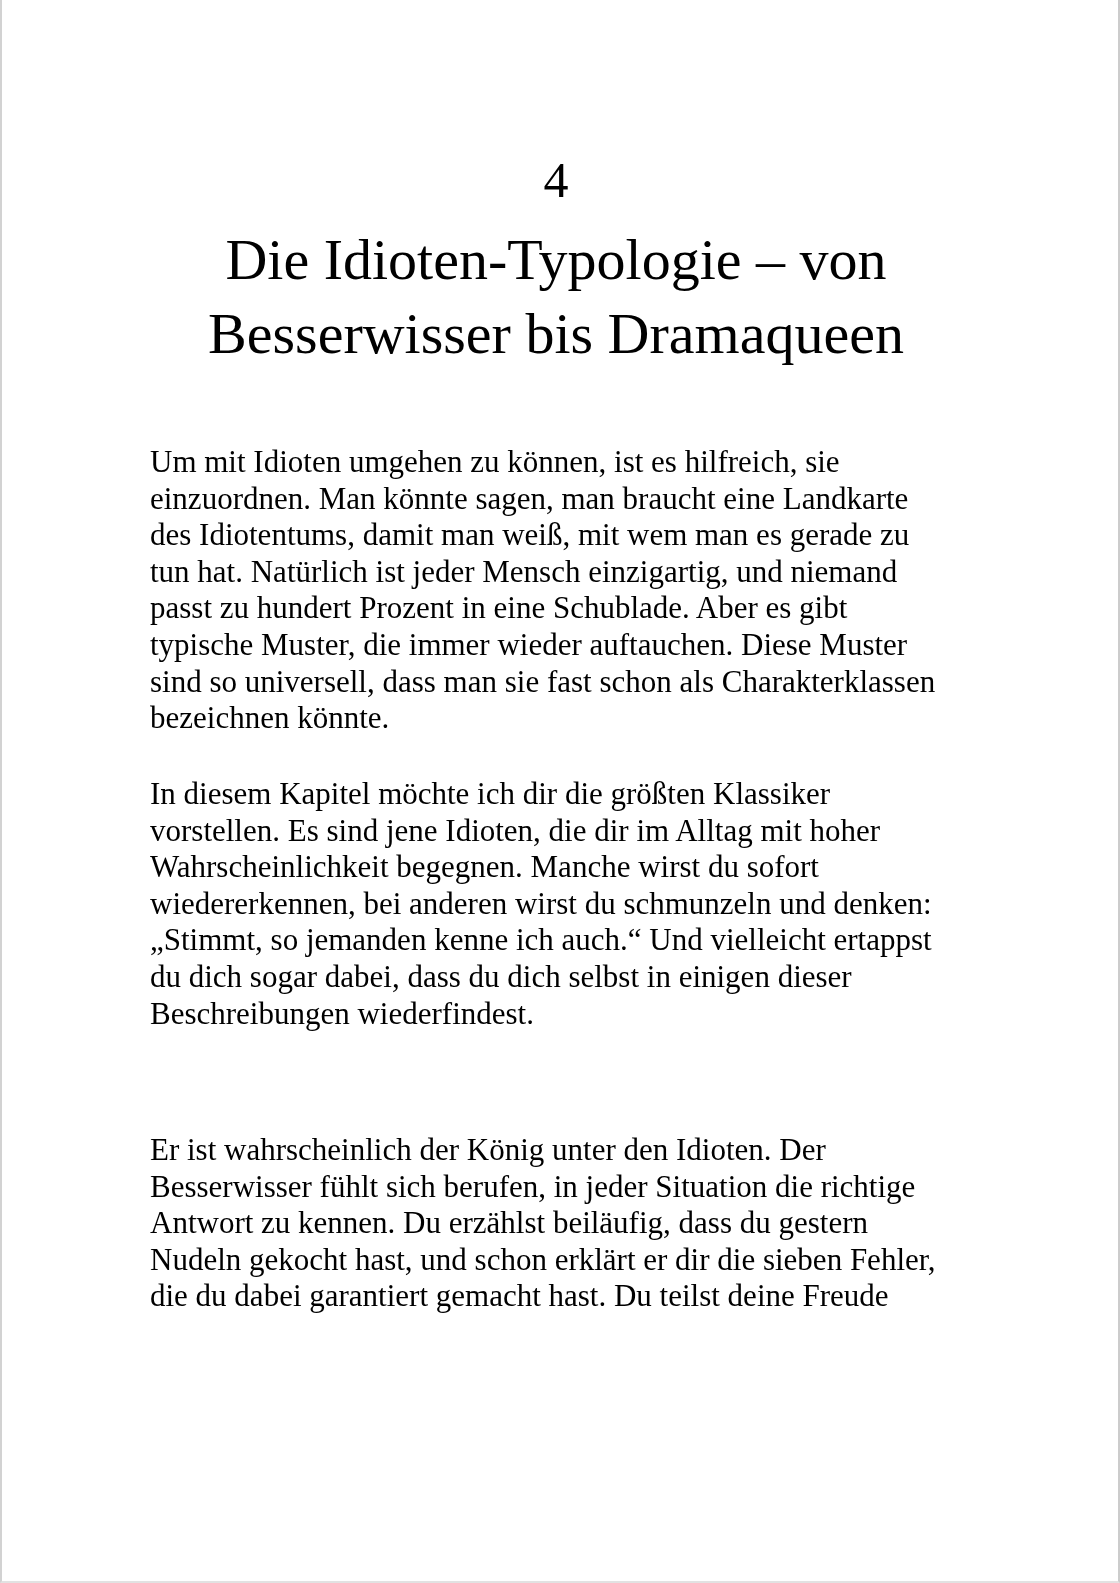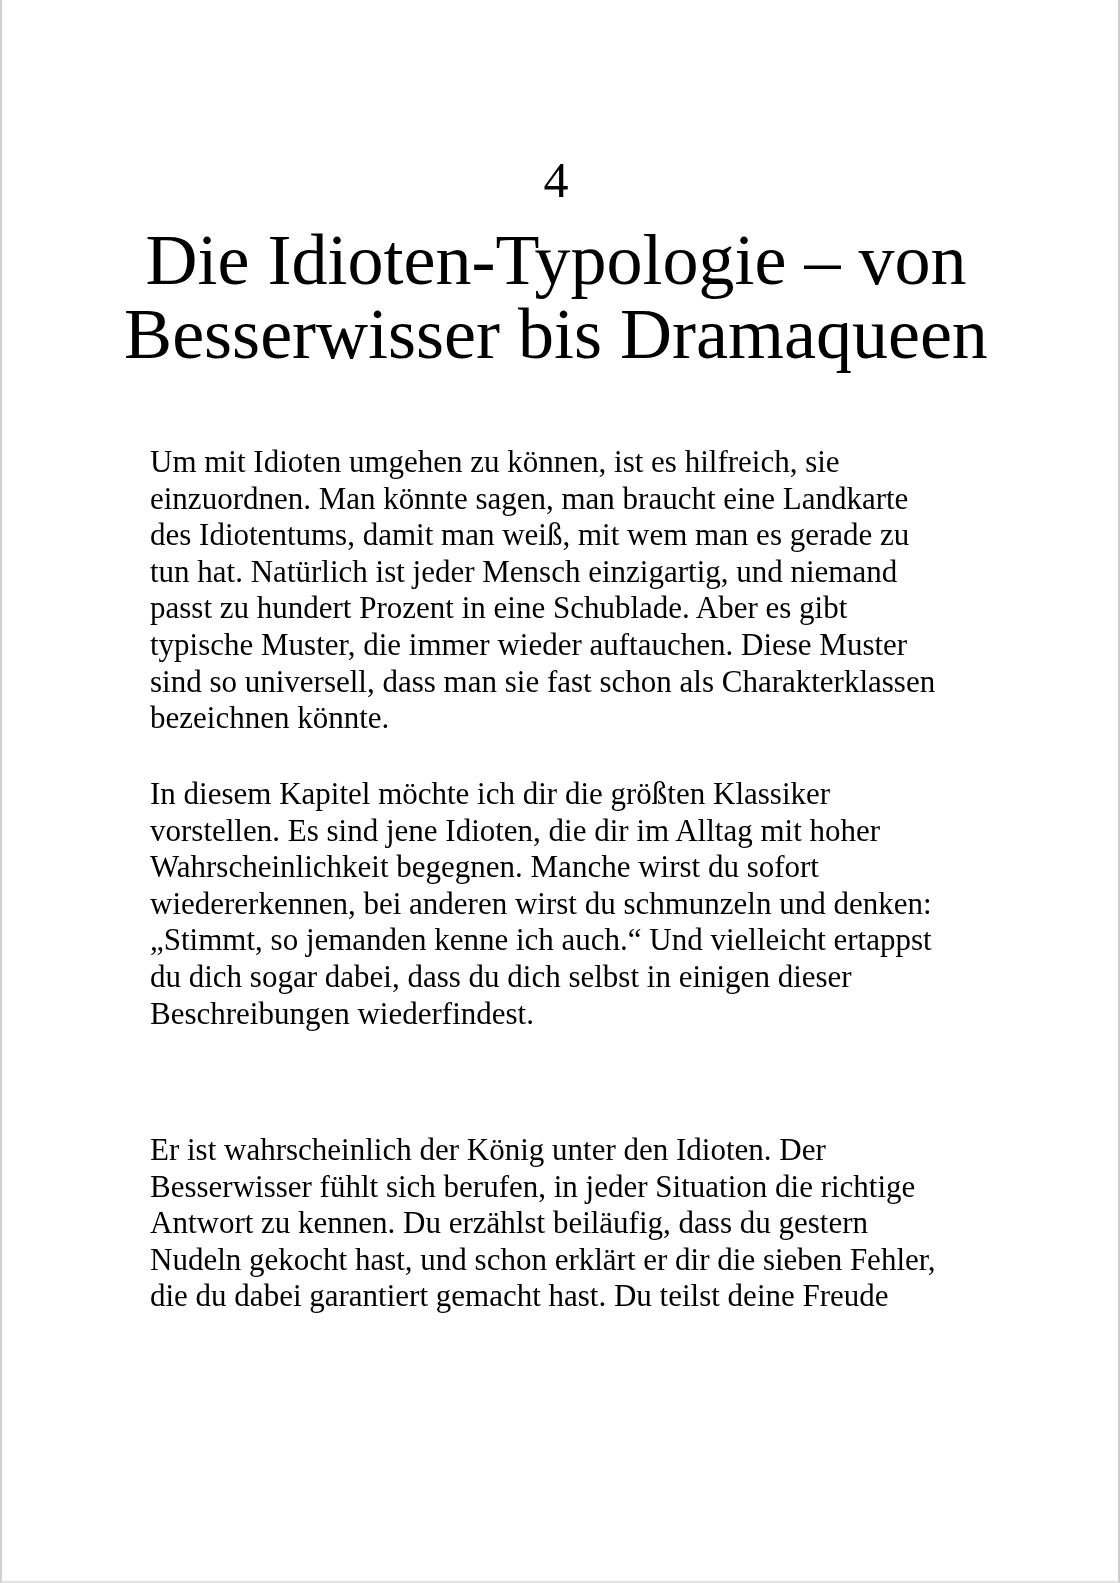--- a/index.html
+++ b/index.html
@@ -30,21 +30,21 @@
     line-height: 60px;
     font-weight: 400;
   }
   .chapter-title {
     position: absolute;
     top: 223px;
     left: 108px;
     width: 892px;
     margin: 0;
     text-align: center;
-    font-size: 72px;
+    font-size: 58px;
     line-height: 74px;
     font-weight: 400;
     white-space: pre-line;
   }
   .body-paragraph {
     position: absolute;
     left: 148px;
     width: 840px;
     margin: 0;
     font-size: 31px;

